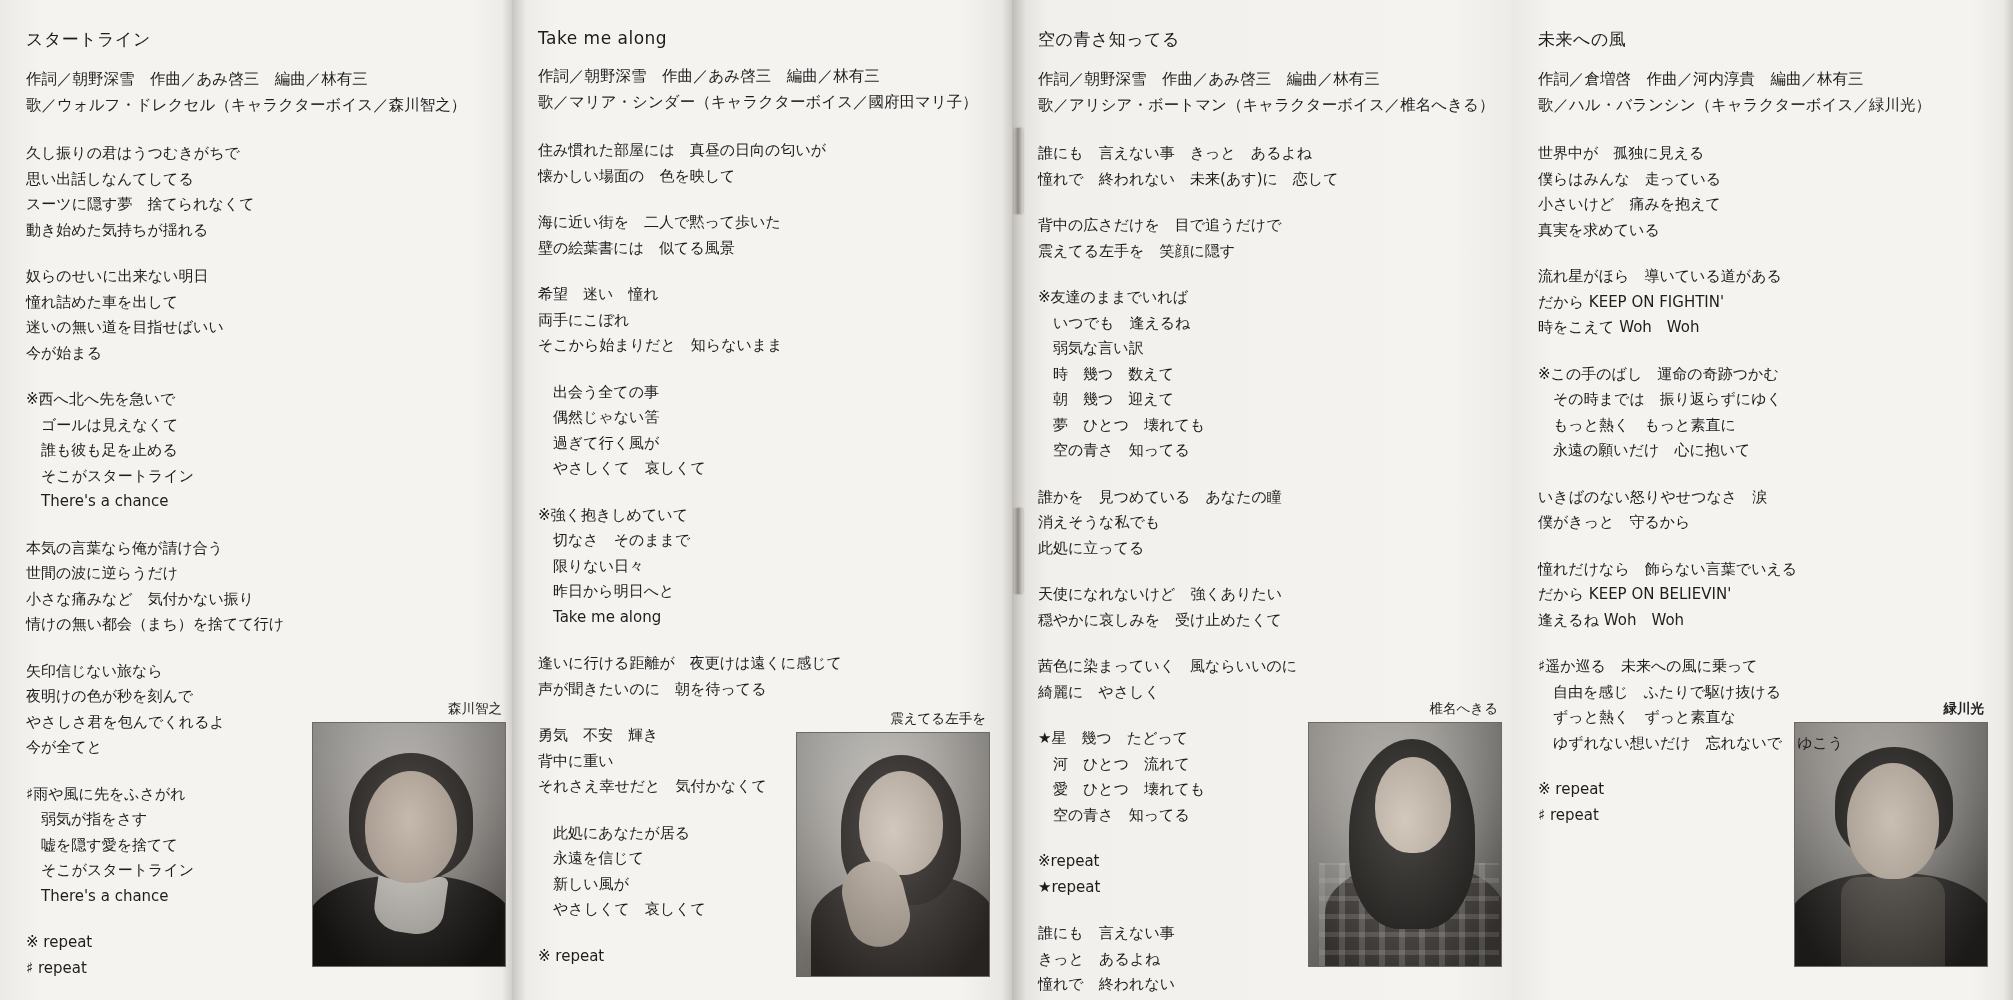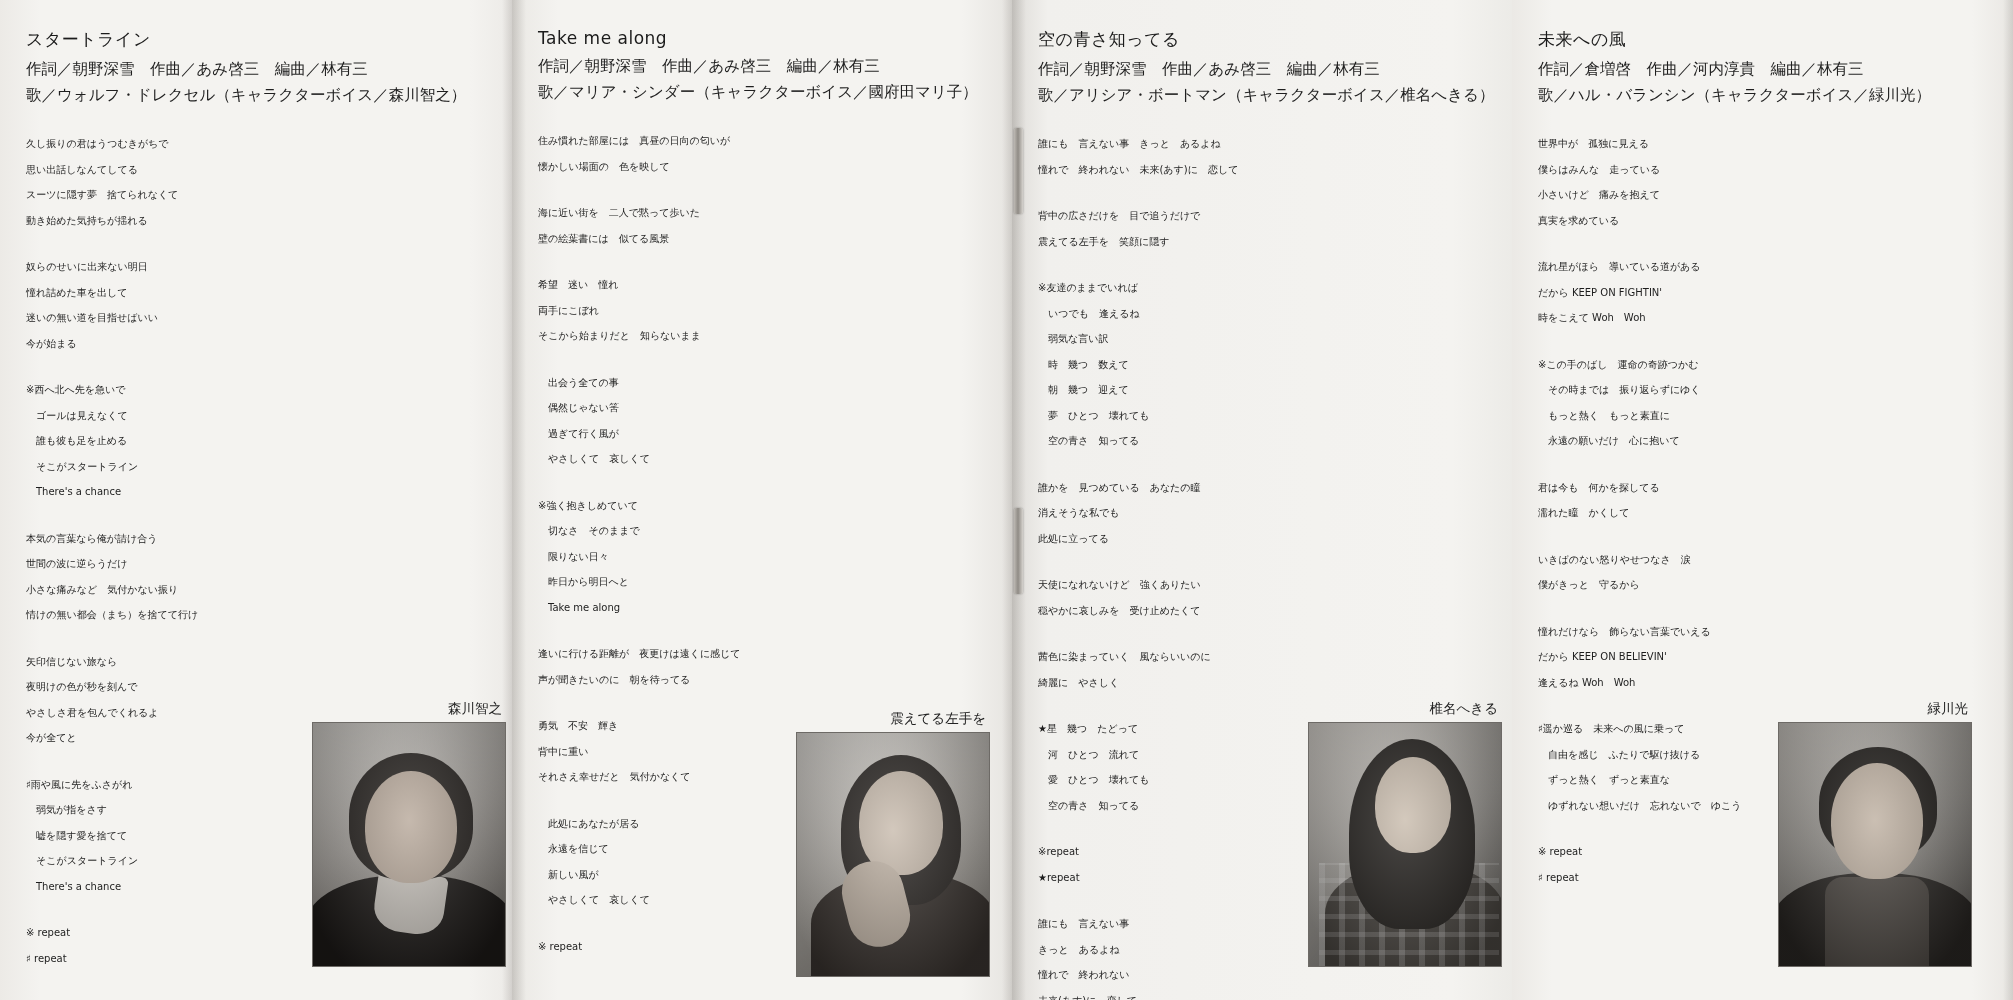--- a/index.html
+++ b/index.html
@@ -62,33 +62,33 @@
     box-shadow: 0 0 2px rgba(0,0,0,0.35);
     z-index: 5;
   }
   .staple.top { top: 128px; }
   .staple.bottom { top: 508px; }
 
   .song-title {
     font-size: 17px;
     color: #1b1b1b;
     letter-spacing: 0.5px;
-    margin: 0 0 6px 0;
+    margin: 0 0 16px 0;
     white-space: pre;
   }
   .credits {
     font-size: 15.5px;
     line-height: 26px;
     color: #1f1f1f;
     white-space: pre;
     margin-bottom: 22px;
     font-family: Liberation Mono, monospace;
   }
   .stanza {
-    font-size: 10px;
+    font-size: 15px;
     line-height: 25.5px;
     color: #1d1d1d;
     white-space: pre;
     margin-bottom: 21px;
   }
 
   .lyrics-col {
     position: relative;
     z-index: 2;
   }
@@ -325,35 +325,33 @@
 僕らはみんな　走っている
 小さいけど　痛みを抱えて
 真実を求めている</div>
       <div class="stanza">流れ星がほら　導いている道がある
 だから KEEP ON FIGHTIN'
 時をこえて Woh　Woh</div>
       <div class="stanza">※この手のばし　運命の奇跡つかむ
 　その時までは　振り返らずにゆく
 　もっと熱く　もっと素直に
 　永遠の願いだけ　心に抱いて</div>
-      <div class="stanza">君は今も　何かを探してる
-濡れた瞳　かくして</div>
       <div class="stanza">いきばのない怒りやせつなさ　涙
 僕がきっと　守るから</div>
       <div class="stanza">憧れだけなら　飾らない言葉でいえる
 だから KEEP ON BELIEVIN'
 逢えるね Woh　Woh</div>
       <div class="stanza">♯遥か巡る　未来への風に乗って
 　自由を感じ　ふたりで駆け抜ける
 　ずっと熱く　ずっと素直な
 　ゆずれない想いだけ　忘れないで　ゆこう</div>
       <div class="stanza">※ repeat
 ♯ repeat</div>
     </div>
-    <div class="photo-wrap" style="left: 266px; top: 700px;">
+    <div class="photo-wrap" style="left: 282px; top: 700px; font-weight: bold;">
       <div class="photo-name">緑川光</div>
       <div class="photo p4">
         <div class="bg"></div>
         <div class="body"></div>
         <div class="jacket"></div>
         <div class="hair"></div>
         <div class="head"></div>
         <div class="vignette"></div>
       </div>
     </div>

